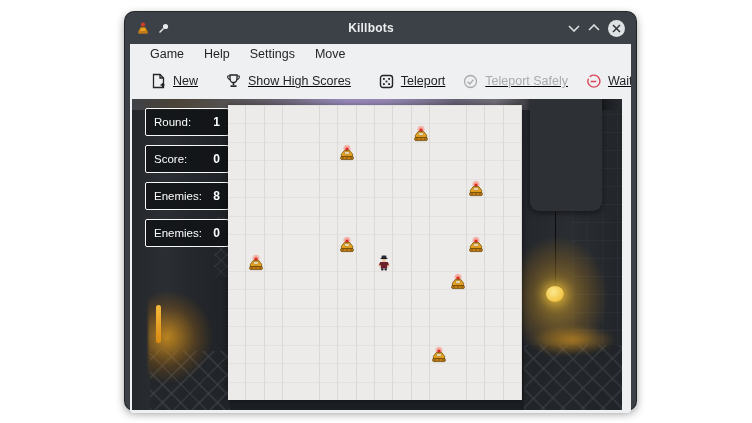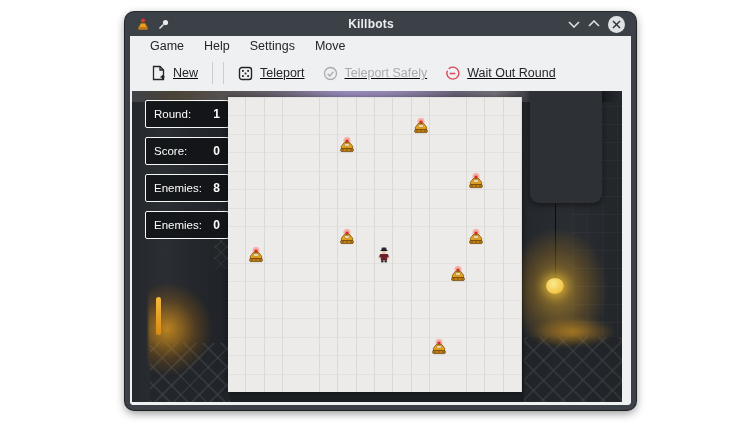--- a/index.html
+++ b/index.html
@@ -4,21 +4,21 @@
 <style>
   * { margin:0; padding:0; box-sizing:border-box; }
   html,body { width:752px; height:423px; background:#ffffff; overflow:hidden;
               font-family:"Liberation Sans", sans-serif; }
 
   .window { position:absolute; left:125px; top:12px; width:511px; height:398px;
             background:#3c4147; border-radius:9px; padding:0 5px 5px 5px;
             box-shadow:0 3px 10px rgba(0,0,0,.45), 0 0 0 1px #2a2d31; }
 
   
-  .titlebar { height:24px; display:flex; align-items:center; padding:0 6px; color:#dcdee0; }
+  .titlebar { height:32px; display:flex; align-items:center; padding:0 6px; color:#dcdee0; }
   .titlebar .app-ico { width:14px; height:14px; margin-right:8px; }
   .pin { width:12px; height:12px; margin-right:8px; }
   .tb-title { flex:1; text-align:center; font-size:12px; font-weight:bold; color:#eceeef; letter-spacing:.2px; }
   .win-btn { width:20px; height:18px; display:flex; align-items:center; justify-content:center; cursor:pointer; }
   .close-btn { width:17px; height:17px; border-radius:50%; background:#dfe2e4; display:flex;
                align-items:center; justify-content:center; margin-left:4px; cursor:pointer; }
 
   
   .content { background:#eff0f1; border-radius:0 0 4px 4px; height:369px;
              display:flex; flex-direction:column; overflow:hidden; }
@@ -144,20 +144,30 @@
       <div class="tbtn">
         <svg width="15" height="16" viewBox="0 0 15 16">
           <path d="M2.5 1.5 H9 L12.5 5 V14.5 H2.5 Z" fill="none" stroke="#232629" stroke-width="1.3"></path>
           <path d="M9 1.5 V5 H12.5" fill="none" stroke="#232629" stroke-width="1.3"></path>
           <line x1="9.5" y1="12" x2="13.5" y2="12" stroke="#232629" stroke-width="1.3"></line>
           <line x1="11.5" y1="10" x2="11.5" y2="14" stroke="#232629" stroke-width="1.3"></line>
         </svg>
         <span>New</span>
       </div>
       <div class="tsep"></div>
+      <div class="tbtn">
+        <svg width="15" height="16" viewBox="0 0 15 16">
+          <path d="M4 2 H11 V6 A3.5 3.5 0 0 1 4 6 Z" fill="none" stroke="#232629" stroke-width="1.3"></path>
+          <path d="M4 3 H1.8 A2.6 2.6 0 0 0 4.5 6.5" fill="none" stroke="#232629" stroke-width="1.1"></path>
+          <path d="M11 3 H13.2 A2.6 2.6 0 0 1 10.5 6.5" fill="none" stroke="#232629" stroke-width="1.1"></path>
+          <rect x="6.7" y="9" width="1.6" height="3" fill="#232629"></rect>
+          <rect x="4.5" y="12.3" width="6" height="1.7" fill="#232629"></rect>
+        </svg>
+        <span>Show High Scores</span>
+      </div>
       <div class="tsep"></div>
       <div class="tbtn">
         <svg width="15" height="15" viewBox="0 0 15 15">
           <rect x="1.5" y="1.5" width="12" height="12" rx="2.5" fill="none" stroke="#232629" stroke-width="1.4"></rect>
           <rect x="4" y="4" width="1.8" height="1.8" fill="#232629"></rect>
           <rect x="9.2" y="4" width="1.8" height="1.8" fill="#232629"></rect>
           <rect x="6.6" y="6.6" width="1.8" height="1.8" fill="#232629"></rect>
           <rect x="4" y="9.2" width="1.8" height="1.8" fill="#232629"></rect>
           <rect x="9.2" y="9.2" width="1.8" height="1.8" fill="#232629"></rect>
         </svg>

